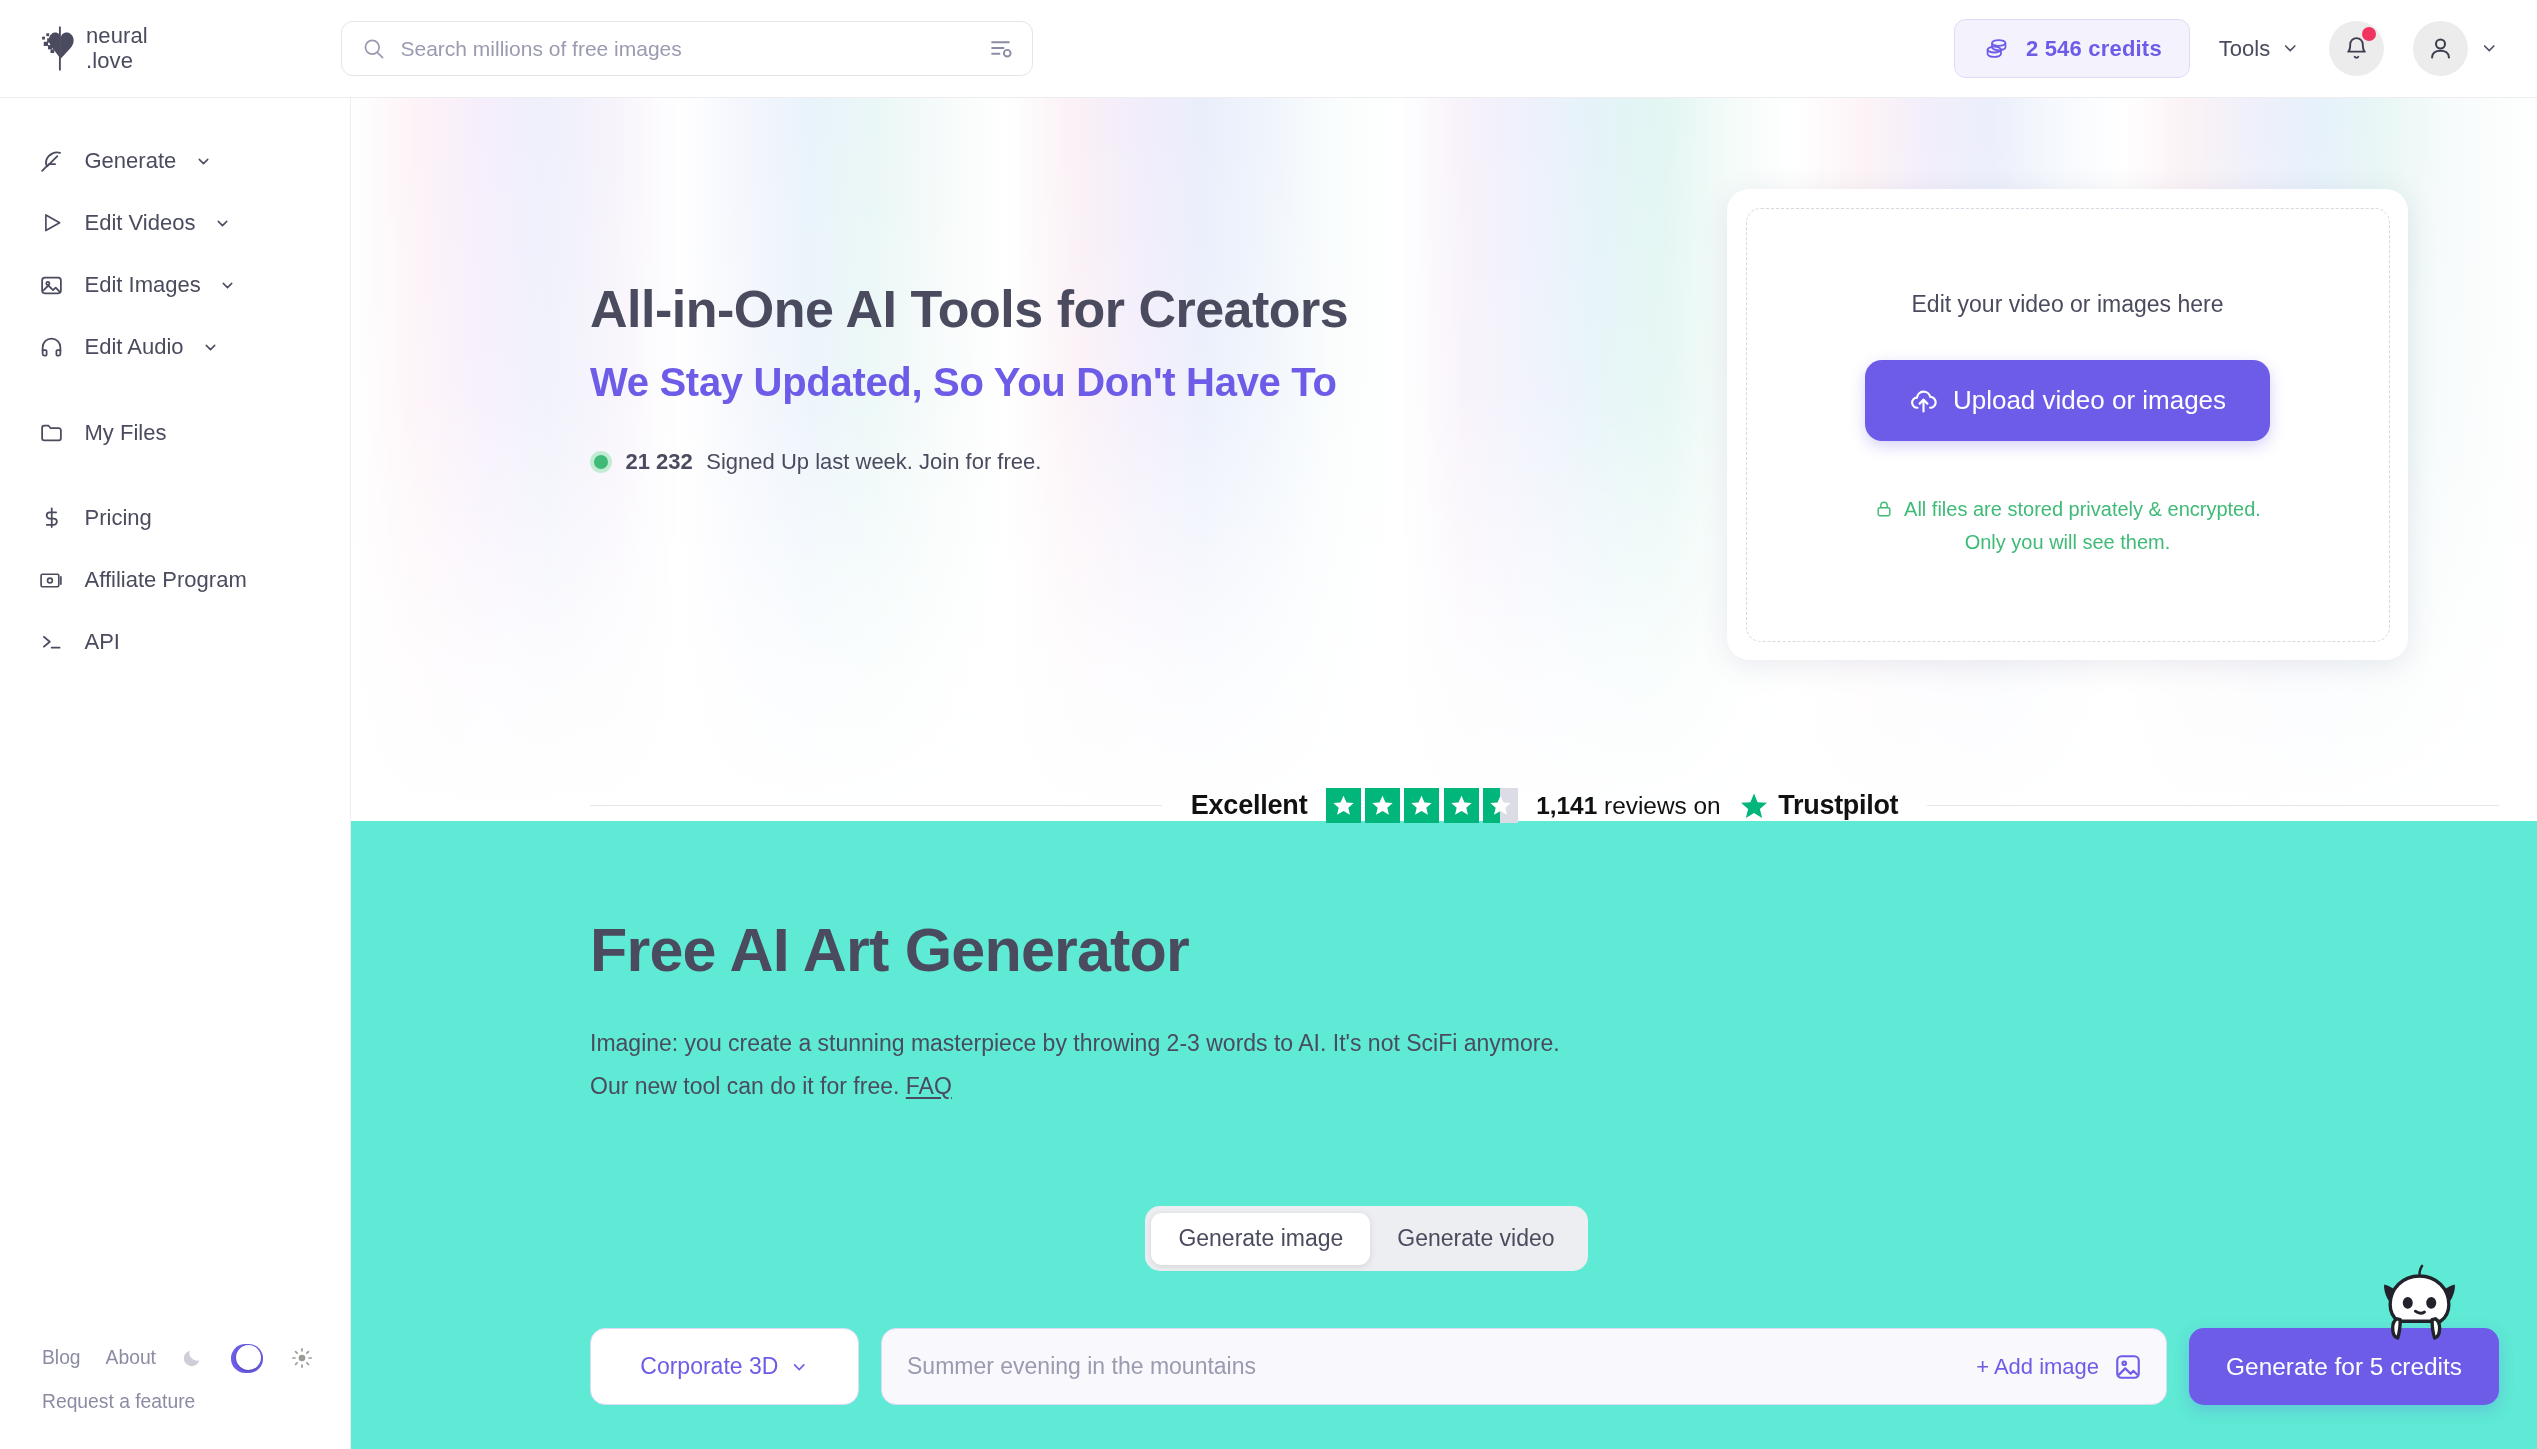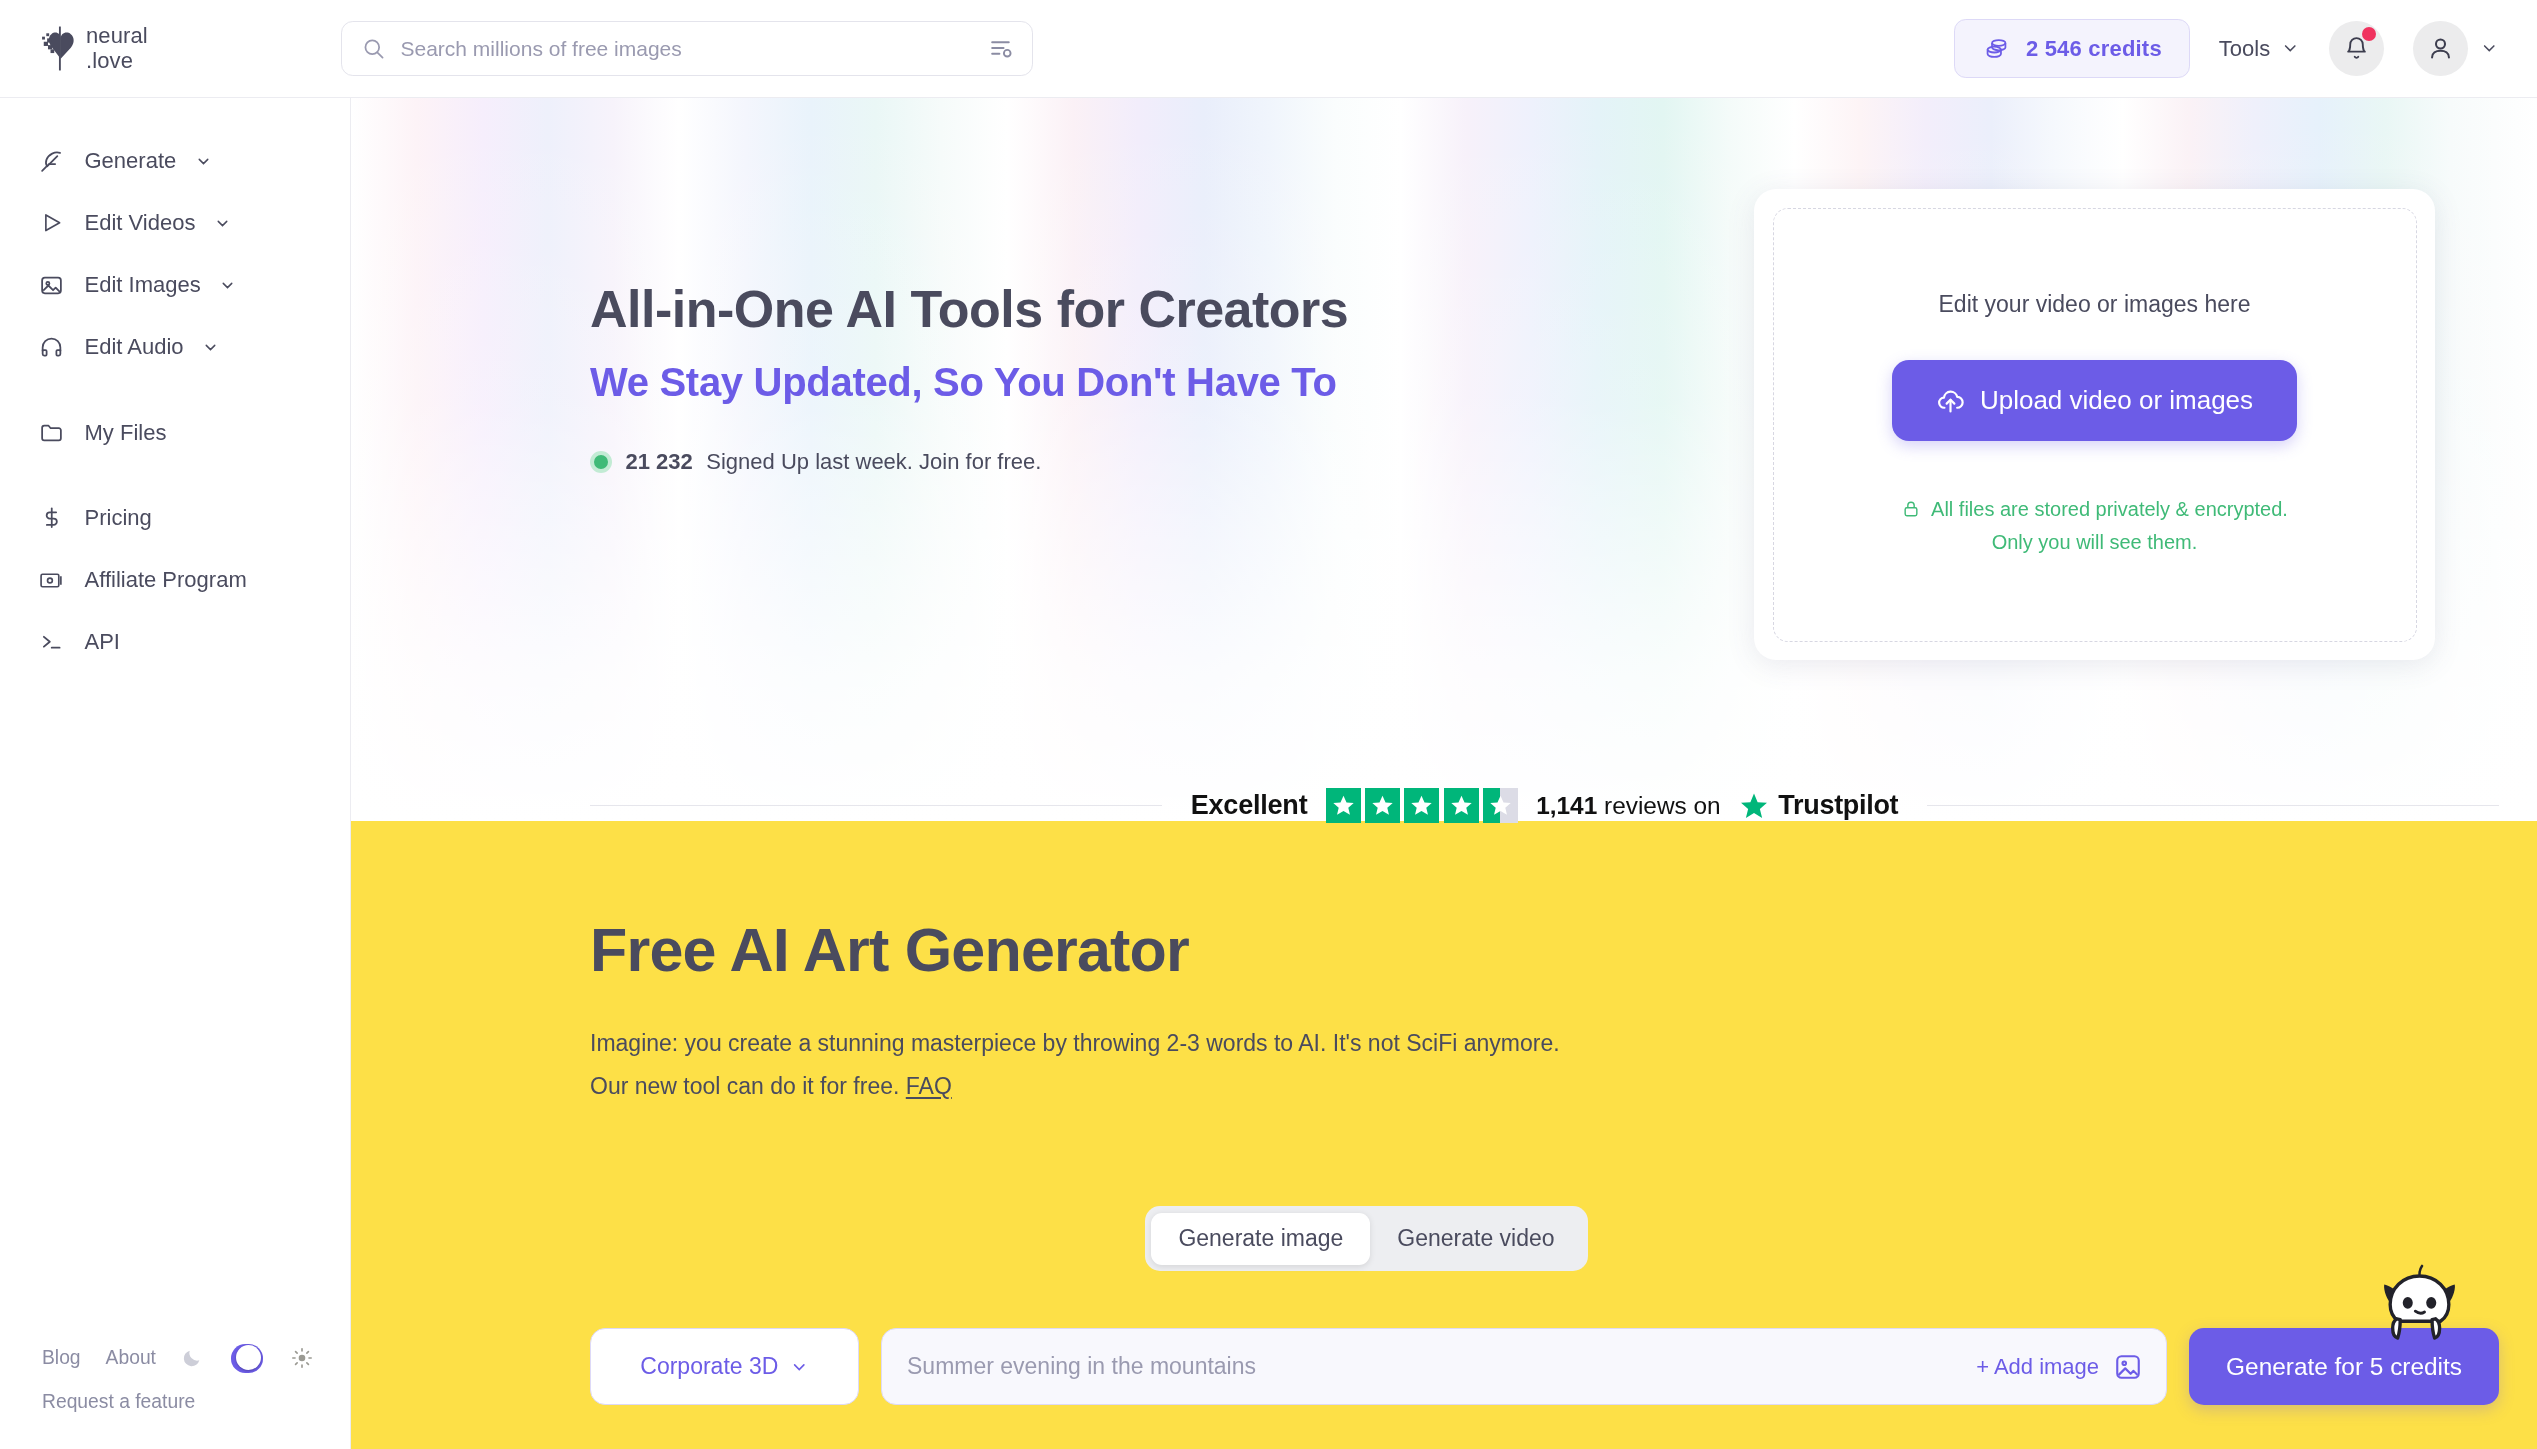--- a/index.html
+++ b/index.html
@@ -91,21 +91,21 @@
     background: #6c5ce7; position: relative; margin: 0 3.4px;
   }
   .toggle .knob {
     position: absolute; top: 1.7px; right: 1.7px;
     width: 25px; height: 25px; border-radius: 50%;
     background: #fff; box-shadow: 0 0.8px 2.5px rgba(0,0,0,.28);
   }
   .footer-row2 { font-size: 19.3px; color: #8b8ca3; }
 
   
-  .main { flex: 1; position: relative; overflow: hidden; background: #fde047; }
+  .main { flex: 1; position: relative; overflow: hidden; background: #5eead4; }
   .gradient-bg {
     position: absolute; left: 0; top: 0; right: 0; height: 723px;
     pointer-events: none;
     background:
       linear-gradient(to bottom, rgba(255,255,255,0) 0%, rgba(255,255,255,.18) 42%, rgba(255,255,255,.82) 80%, #fff 100%),
       linear-gradient(to right,
         #ffffff 0%, #fdf3f7 3%, #f6eefc 6%, #eef0fb 9%, #f7f3fb 12%,
         #ffffff 15%, #f4f6fd 18%, #e9f3fb 21%, #eaf7f6 24%, #f6fbfa 27%,
         #ffffff 30%, #fbf1f6 33%, #f2edfb 36%, #e9eefb 39%, #f0f5fc 42%,
         #fafdfd 45%, #ffffff 48%, #f7f1fa 51%, #eef1fc 54%, #e4f3f8 57%,
@@ -120,21 +120,21 @@
   .hero-left { padding-top: 91px; width: 1009px; }
   .h1 { font-size: 52px; font-weight: 700; color: #4a4b5e; letter-spacing: -0.5px; line-height: 1.12; }
   .h2 { font-size: 40px; font-weight: 700; color: #6c5ce7; margin-top: 22px; letter-spacing: -0.3px; }
   .signup { display: flex; align-items: center; gap: 13.5px; margin-top: 44px; font-size: 22px; color: #4a4b5e; }
   .pulse {
     width: 22px; height: 22px; border-radius: 50%;
     background: #3fba77; border: 4.2px solid #c2ebd4;
   }
   .signup b { font-weight: 700; }
 
-  .hero-right { margin-left: auto; margin-right: 64px; }
+  .hero-right { margin-left: auto; margin-right: 91px; }
   .upload-card {
     width: 681px; height: 471px;
     background: #fff; border-radius: 22px;
     box-shadow: 0 5px 29px rgba(80,80,120,.12);
     padding: 18.5px;
   }
   .upload-inner {
     width: 100%; height: 100%;
     border: 1.7px dashed #d7d7e2; border-radius: 15px;
     display: flex; flex-direction: column; align-items: center; justify-content: center;

